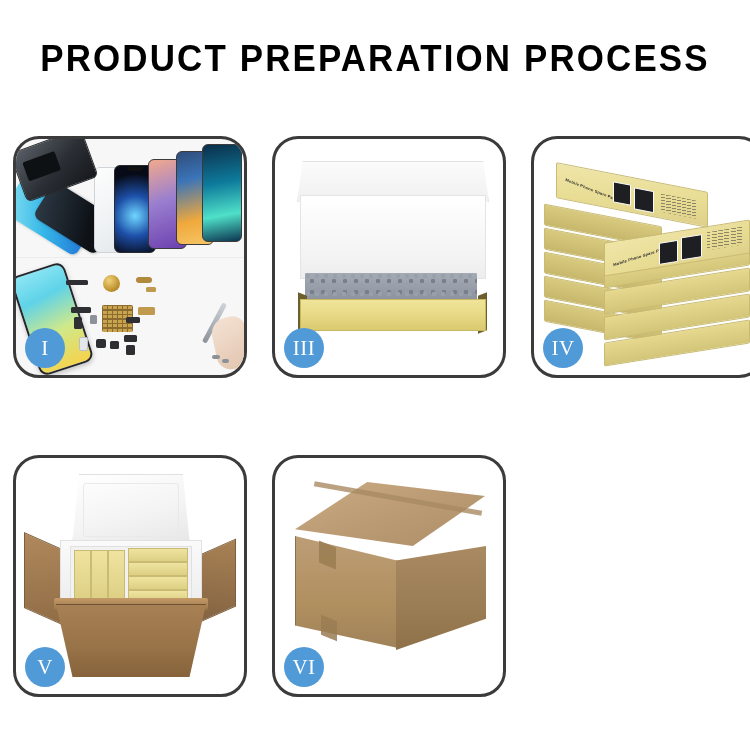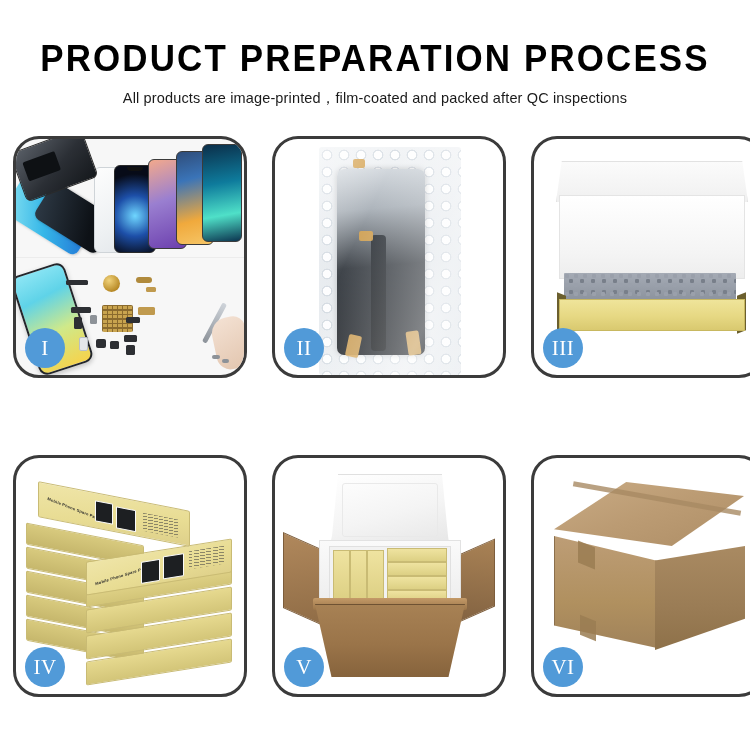--- a/index.html
+++ b/index.html
@@ -263,21 +263,20 @@
   }
   .ctn-tab{position:absolute;background:#9a7c52;opacity:.85;}
 </style>
 </head>
 <body>
 
 <div class="page">
 
   <div class="header">
     <div class="title">PRODUCT PREPARATION PROCESS</div>
-    <div class="subtitle">All products are image-printed，film-coated and packed after QC inspections</div>
   </div>
 
   <div class="grid">
 
     <div class="panel p1">
       <div class="stage">
         <div class="divline"></div>
         <div class="ph ph-a"></div>
         <div class="ph ph-a2"></div>
         <div class="ph ph-glass"></div>
@@ -305,33 +304,20 @@
         <div class="chip" style="left:110px;top:206px;width:9px;height:10px;"></div>
         <div class="ph-back"></div>
         <div class="tweezer"></div>
         <div class="hand"></div>
         <div class="chip s" style="left:196px;top:216px;width:8px;height:4px;border-radius:2px;"></div>
         <div class="chip s" style="left:206px;top:220px;width:7px;height:4px;border-radius:2px;"></div>
       </div>
       <div class="badge">I</div>
     </div>
 
-    <div class="panel p2">
-      <div class="stage">
-        <div class="bag"></div>
-        <div class="bagitem"></div>
-        <div class="flexband"></div>
-        <div class="tape" style="left:78px;top:20px;width:12px;height:9px;"></div>
-        <div class="tape" style="left:84px;top:92px;width:14px;height:10px;"></div>
-        <div class="tape" style="left:72px;top:196px;width:13px;height:22px;transform:rotate(12deg);"></div>
-        <div class="tape" style="left:132px;top:192px;width:13px;height:24px;transform:rotate(-8deg);"></div>
-        <div class="bagsheen"></div>
-      </div>
-      <div class="badge">II</div>
-    </div>
 
     <div class="panel p3">
       <div class="stage">
         <div class="m-lid"></div>
         <div class="m-back"></div>
         <div class="m-foam"></div>
         <div class="m-left"></div>
         <div class="m-right"></div>
         <div class="m-front"></div>
       </div>

